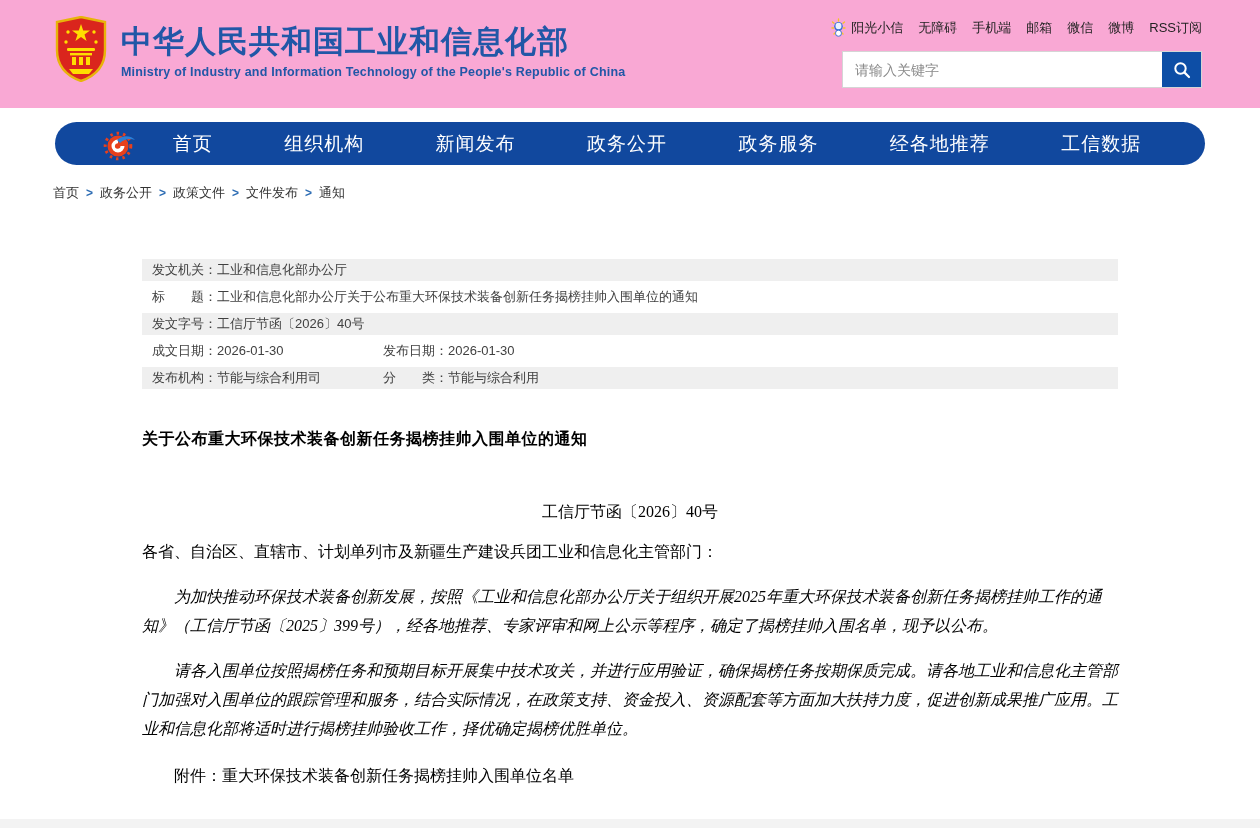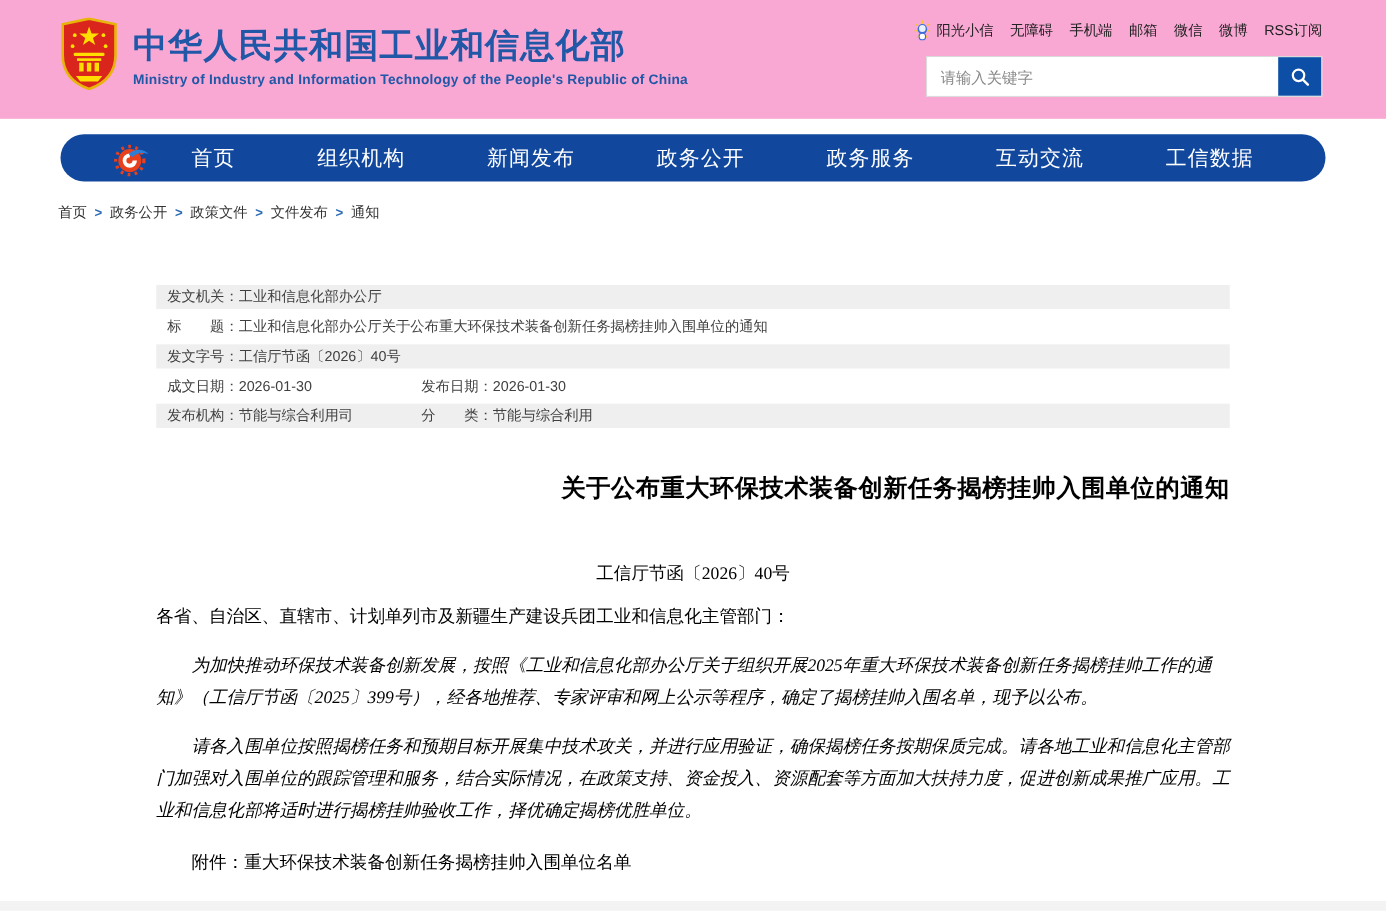--- a/index.html
+++ b/index.html
@@ -42,21 +42,21 @@
   .content { width:976px; margin:57px auto 0; }
   .meta-table { width:100%; }
   .meta-row { height:22px; line-height:22px; margin-bottom:5px; padding-left:10px;
     font-size:13px; color:#404040; display:flex; white-space:pre; }
   .meta-row.shaded { background:#EFEFEF; }
   .meta-cell { display:flex; }
   .meta-cell.first-col { width:231px; flex:0 0 auto; }
   .meta-label { color:#404040; }
   .meta-value { color:#404040; }
 
-  .article-title { margin-top:40px; text-align:right; font-size:22px; font-weight:bold;
+  .article-title { margin-top:40px; text-align:left; font-size:16px; font-weight:bold;
     color:#000; letter-spacing:.5px; }
   .doc-number { margin-top:52px; text-align:center; font-size:16px; color:#000;
     font-family:"Liberation Serif","DejaVu Serif",serif; }
 
   .body-text { font-family:"Liberation Serif","DejaVu Serif",serif; font-size:16px;
     color:#000; line-height:29px; }
   .salutation { margin-top:14px; }
   .para { margin-top:16px; text-indent:2em;font-style:italic; }
   .attachment { margin-top:18px; text-indent:2em; }
 
@@ -131,21 +131,21 @@
     <circle cx="15" cy="19" r="12.8" fill="none" stroke="#E8401C" stroke-width="3" stroke-dasharray="2.5 4"></circle>
     <path d="M15 12.5 a6.5 6.5 0 1 0 6.5 6.5 l-4 0 a2.8 2.8 0 1 1 -2.5 -2.8 Z" fill="#FFFFFF"></path>
     <path d="M14 13 C 20 7, 29 9, 32 13 C 27 11, 21 12, 17 16 Z" fill="#2C7FD6"></path>
   </svg>
   <div class="nav-items">
     <a class="nav-item">首页</a>
     <a class="nav-item">组织机构</a>
     <a class="nav-item">新闻发布</a>
     <a class="nav-item">政务公开</a>
     <a class="nav-item">政务服务</a>
-    <a class="nav-item">互动交流</a>
+    <a class="nav-item">经各地推荐</a>
     <a class="nav-item">工信数据</a>
   </div>
 </div>
 
 <div class="breadcrumb">
   <a class="crumb">首页</a>
   <span class="crumb-sep">&gt;</span>
   <a class="crumb">政务公开</a>
   <span class="crumb-sep">&gt;</span>
   <a class="crumb">政策文件</a>

